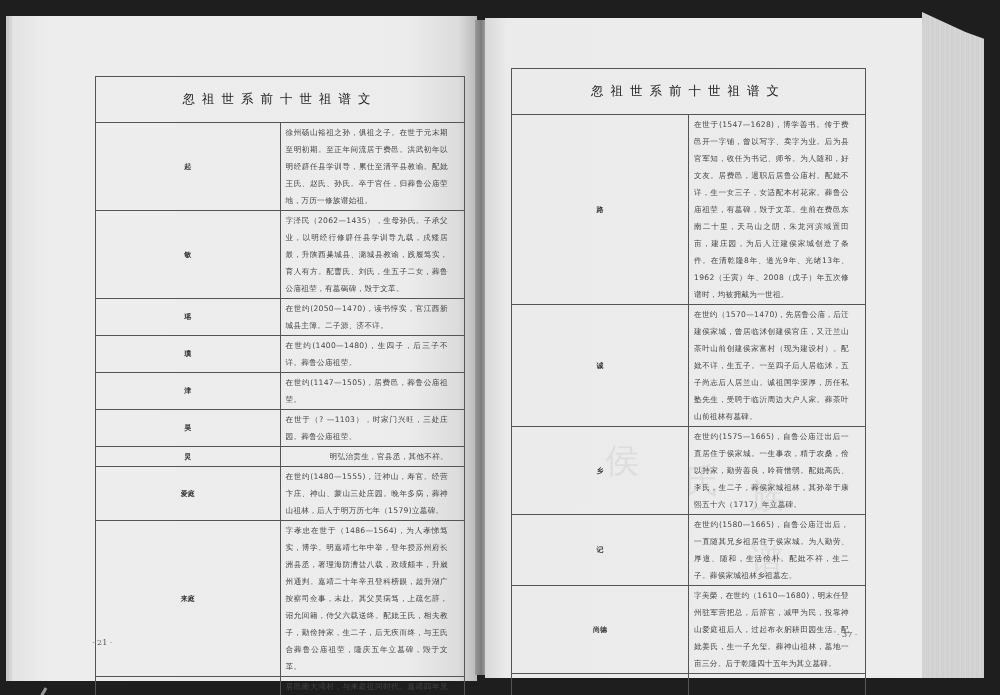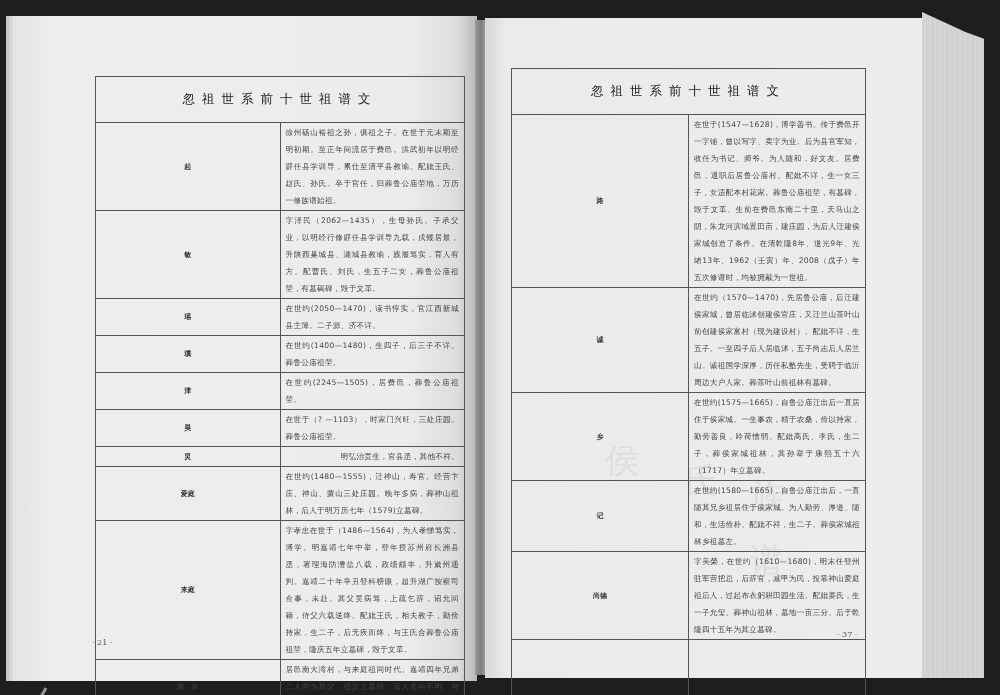--- a/index.html
+++ b/index.html
@@ -58,21 +58,21 @@
     width: 32px;
     text-align: center;
     font-size: 7px;
     color: #333;
     font-weight: bold;
     padding: 2px 1px;
   }
   .text-cell {
     font-size: 7.6px;
     line-height: 17px;
-    padding: 1px 5px 1px 5px;
+    padding: 1px 16px 1px 5px;
     color: #444;
     text-align: justify;
     letter-spacing: 0.3px;
   }
   .text-cell.centered { text-align: right; }
   .empty-row td { height: 150px; }
   .page-number {
     position: absolute;
     font-family: "DejaVu Serif", serif;
     font-size: 8px;
@@ -112,21 +112,21 @@
         <tr>
           <td class="name-cell">瑶</td>
           <td class="text-cell">在世约(2050—1470)，读书惇实，官江西新城县主簿。二子源、济不详。</td>
         </tr>
         <tr>
           <td class="name-cell">璞</td>
           <td class="text-cell">在世约(1400—1480)，生四子，后三子不详。葬鲁公庙祖茔。</td>
         </tr>
         <tr>
           <td class="name-cell">津</td>
-          <td class="text-cell">在世约(2245—1505)，居费邑，葬鲁公庙祖茔。</td>
+          <td class="text-cell">在世约(1147—1505)，居费邑，葬鲁公庙祖茔。</td>
         </tr>
         <tr>
           <td class="name-cell">昊</td>
           <td class="text-cell">在世于（? —1103），时家门兴旺，三处庄园。葬鲁公庙祖茔。</td>
         </tr>
         <tr>
           <td class="name-cell">炅</td>
           <td class="text-cell centered">明弘治贡生，官县丞，其他不祥。</td>
         </tr>
         <tr>

